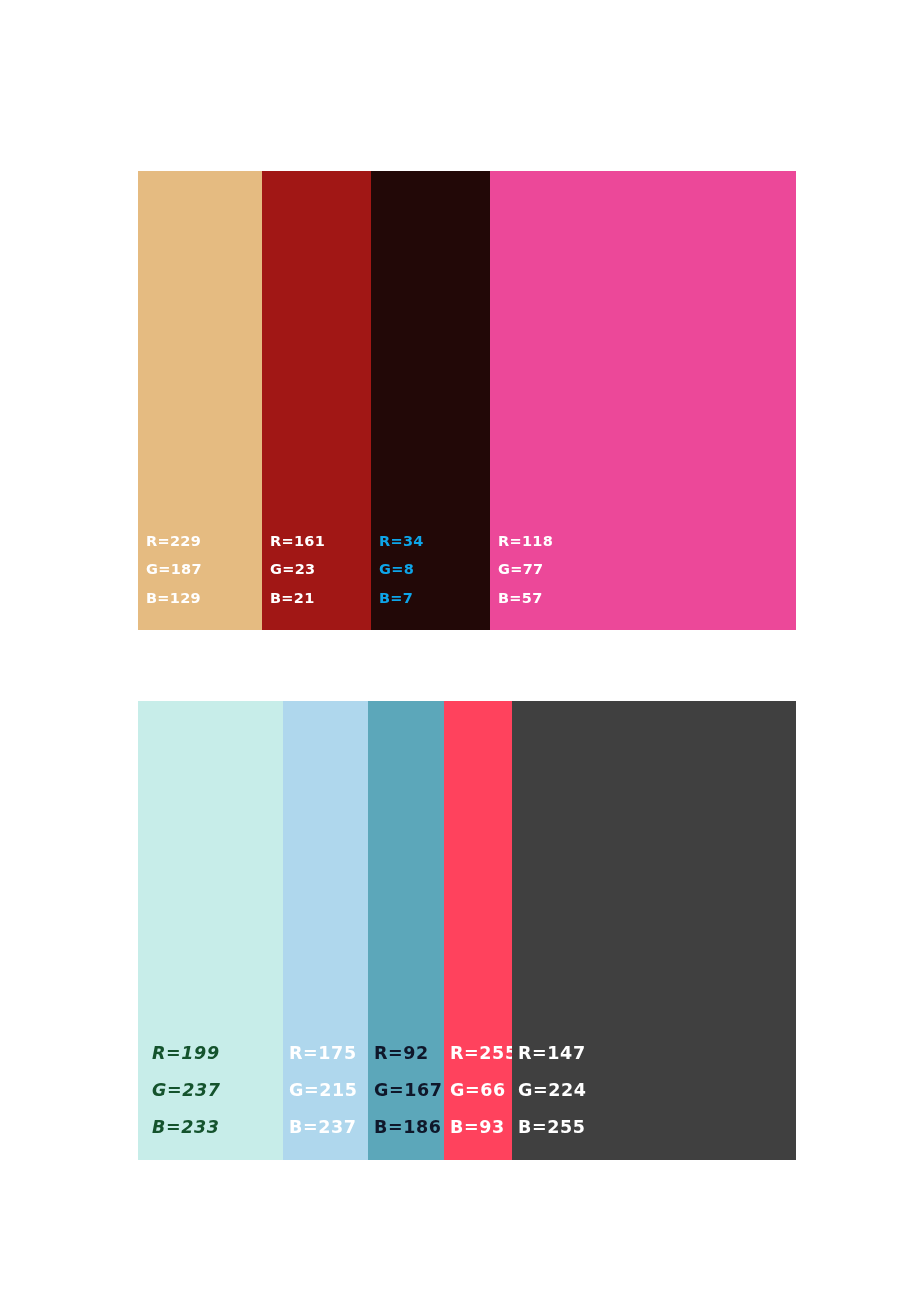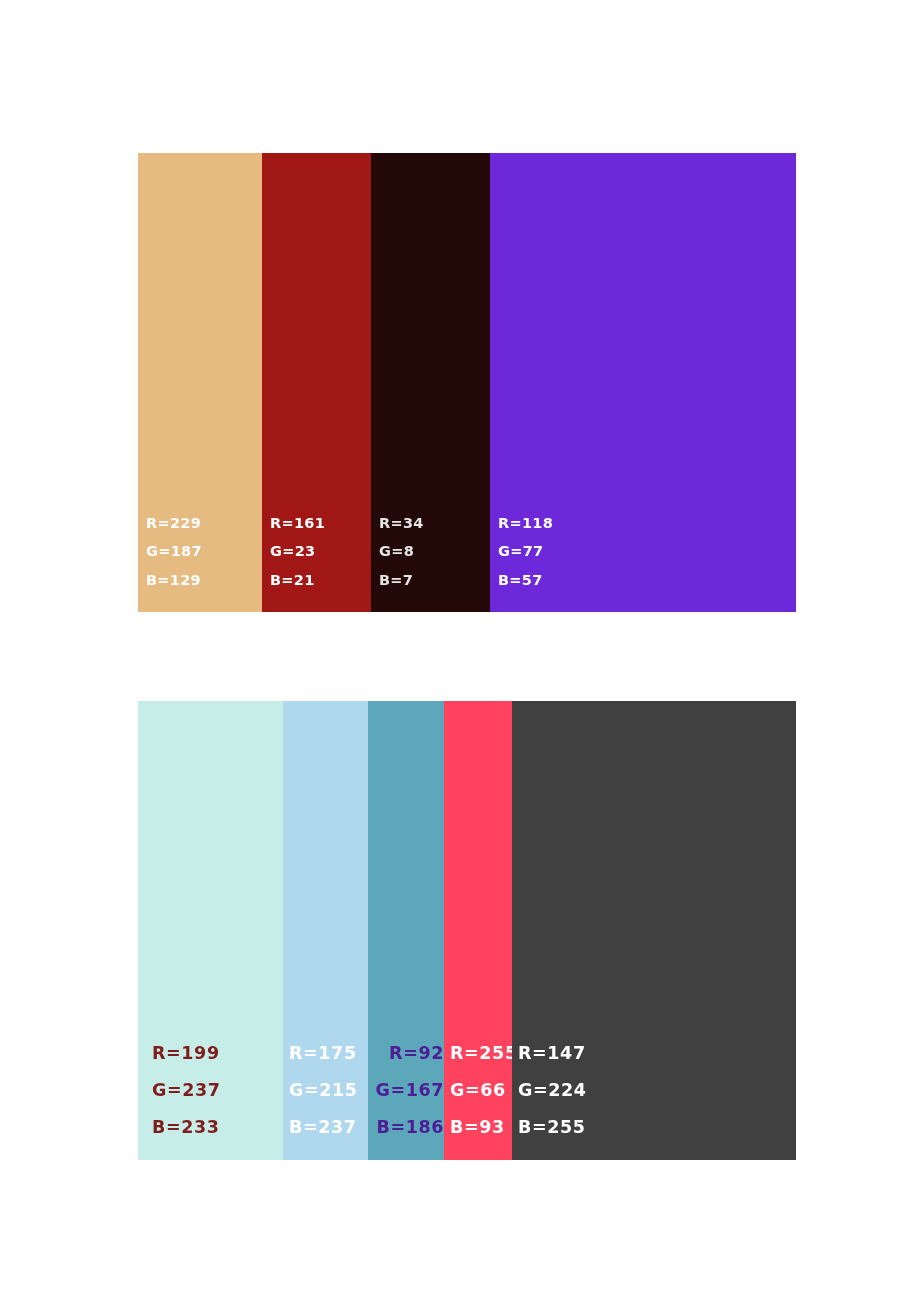--- a/index.html
+++ b/index.html
@@ -92,76 +92,76 @@
   #palette-cool .swatch:nth-child(4) .swatch-labels,
   #palette-cool .swatch:nth-child(5) .swatch-labels {
     padding-left: 6px;
   }
 </style>
 </head>
 <body style="width: 920px; height: 1302px; background: rgb(255, 255, 255);">
 
 <div class="page">
 
-  <div class="palette" id="palette-warm" style="left: 138px; top: 153px; width: 714px; height: 459px; text-decoration: underline;">
+  <div class="palette" id="palette-warm" style="left: 138px; top: 171px; width: 714px; height: 459px; text-decoration: underline;">
 
     <div class="swatch" style="background: rgb(229, 187, 129); width: 124px; flex: 0 0 124px;">
       <div class="swatch-labels" style="color: rgb(255, 255, 255);">
         <span class="rgb-line">R=229</span>
         <span class="rgb-line">G=187</span>
         <span class="rgb-line">B=129</span>
       </div>
     </div>
 
     <div class="swatch" style="background: rgb(161, 23, 21); width: 109px; flex: 0 0 109px;">
       <div class="swatch-labels" style="color: rgb(255, 255, 255);">
         <span class="rgb-line">R=161</span>
         <span class="rgb-line">G=23</span>
         <span class="rgb-line">B=21</span>
       </div>
     </div>
 
     <div class="swatch" style="background: rgb(34, 8, 7); width: 119px; flex: 0 0 119px;">
-      <div class="swatch-labels" style="color: #e5e5e5;">
+      <div class="swatch-labels" style="color: #0ea5e9;">
         <span class="rgb-line">R=34</span>
         <span class="rgb-line">G=8</span>
         <span class="rgb-line">B=7</span>
       </div>
     </div>
 
-    <div class="swatch" style="background: #6d28d9; width: 306px; flex: 0 0 306px;">
+    <div class="swatch" style="background: #ec4899; width: 306px; flex: 0 0 306px;">
       <div class="swatch-labels" style="color: rgb(255, 255, 255);">
         <span class="rgb-line">R=118</span>
         <span class="rgb-line">G=77</span>
         <span class="rgb-line">B=57</span>
       </div>
     </div>
 
   </div>
 
   <div class="palette" id="palette-cool" style="left: 138px; top: 701px; width: 658px; height: 459px;">
 
     <div class="swatch" style="background: rgb(199, 237, 233); width: 145px; flex: 0 0 145px;">
-      <div class="swatch-labels" style="color: #7f1d1d;">
+      <div class="swatch-labels" style="color: #14532d; font-style: italic;">
         <span class="rgb-line">R=199</span>
         <span class="rgb-line">G=237</span>
         <span class="rgb-line">B=233</span>
       </div>
     </div>
 
     <div class="swatch" style="background: rgb(175, 215, 237); width: 85px; flex: 0 0 85px; text-decoration: underline;">
       <div class="swatch-labels" style="color: rgb(255, 255, 255);">
         <span class="rgb-line">R=175</span>
         <span class="rgb-line">G=215</span>
         <span class="rgb-line">B=237</span>
       </div>
     </div>
 
     <div class="swatch" style="background: rgb(92, 167, 186); width: 76px; flex: 0 0 76px;">
-      <div class="swatch-labels" style="color: #4c1d95; align-items: flex-end;">
+      <div class="swatch-labels" style="color: #0f172a;">
         <span class="rgb-line">R=92</span>
         <span class="rgb-line">G=167</span>
         <span class="rgb-line">B=186</span>
       </div>
     </div>
 
     <div class="swatch" style="background: rgb(255, 66, 93); width: 68px; flex: 0 0 68px;">
       <div class="swatch-labels" style="color: rgb(255, 255, 255);">
         <span class="rgb-line">R=255</span>
         <span class="rgb-line">G=66</span>

